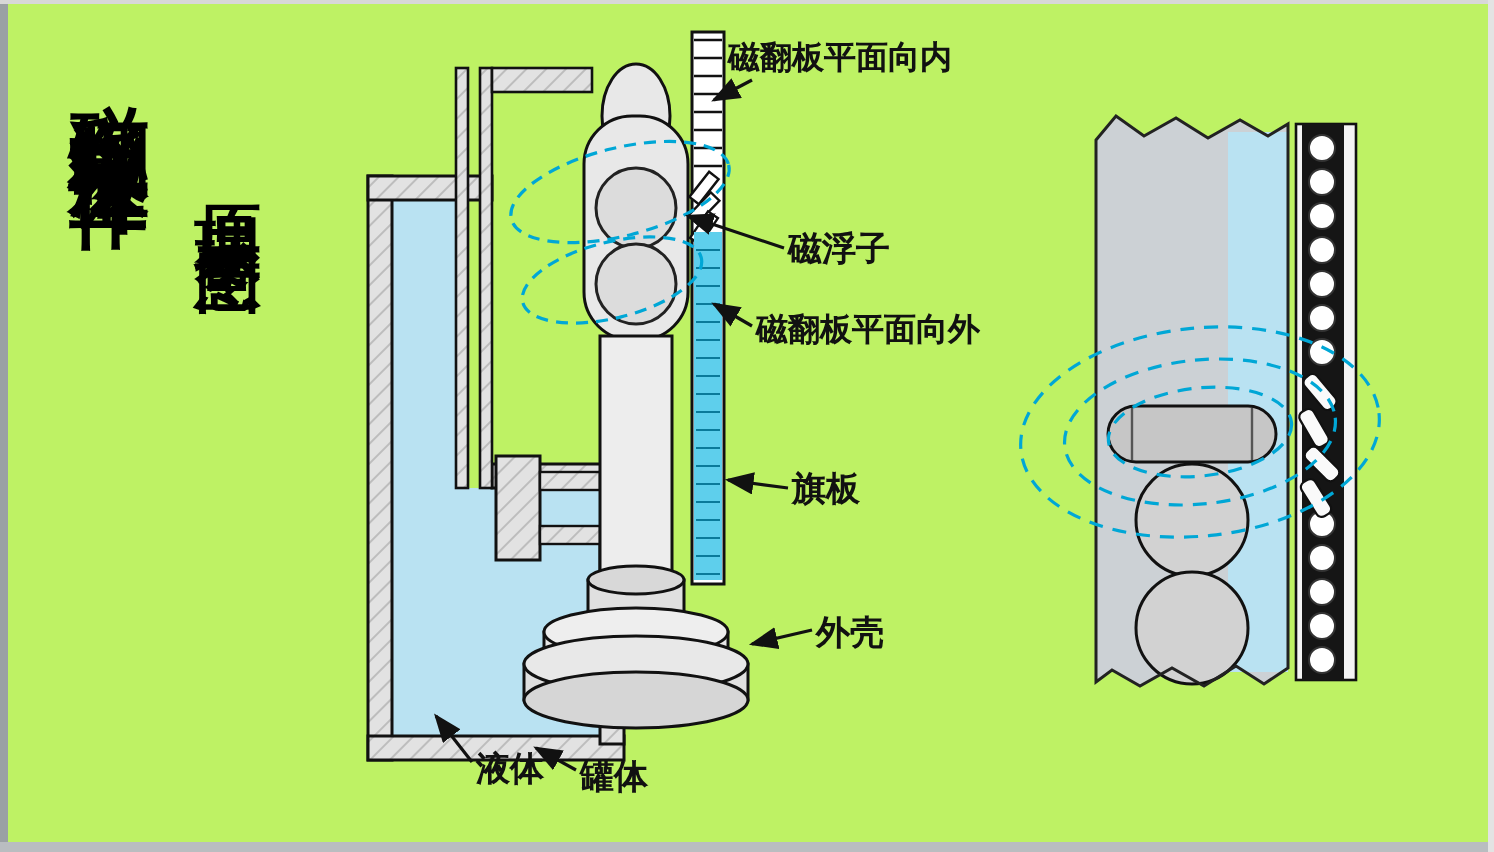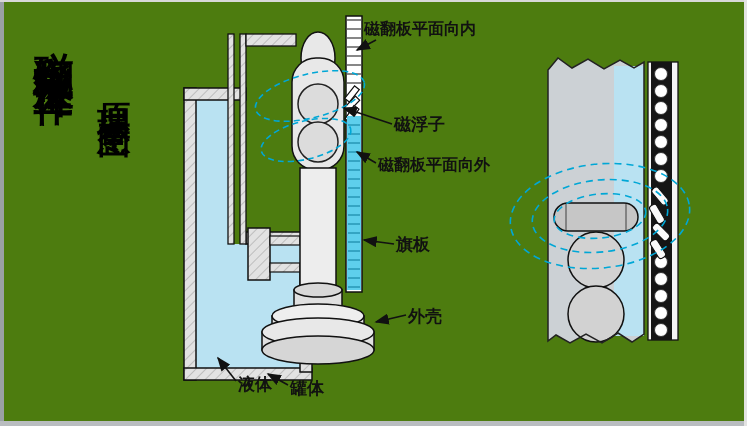--- a/index.html
+++ b/index.html
@@ -1,17 +1,17 @@
 <!DOCTYPE html>
 <html><head>
 <meta charset="utf-8">
 <style>
   html,body { margin:0; padding:0; background:#ffffff; }
   .canvas {
-    position:relative; width:747px; height:426px; background:#4d7c0f;
+    position:relative; width:747px; height:426px; background:#bef264;
     overflow:hidden; font-family:"DejaVu Sans", sans-serif;
   }
   .title-main {
     position:absolute; left:34px; top:20px;
     writing-mode:vertical-lr; text-orientation:upright;
     font-size:40px; font-weight:700; letter-spacing:5px; color:#000;
     line-height:1;
   }
   .title-sub {
     position:absolute; left:98px; top:76px;

